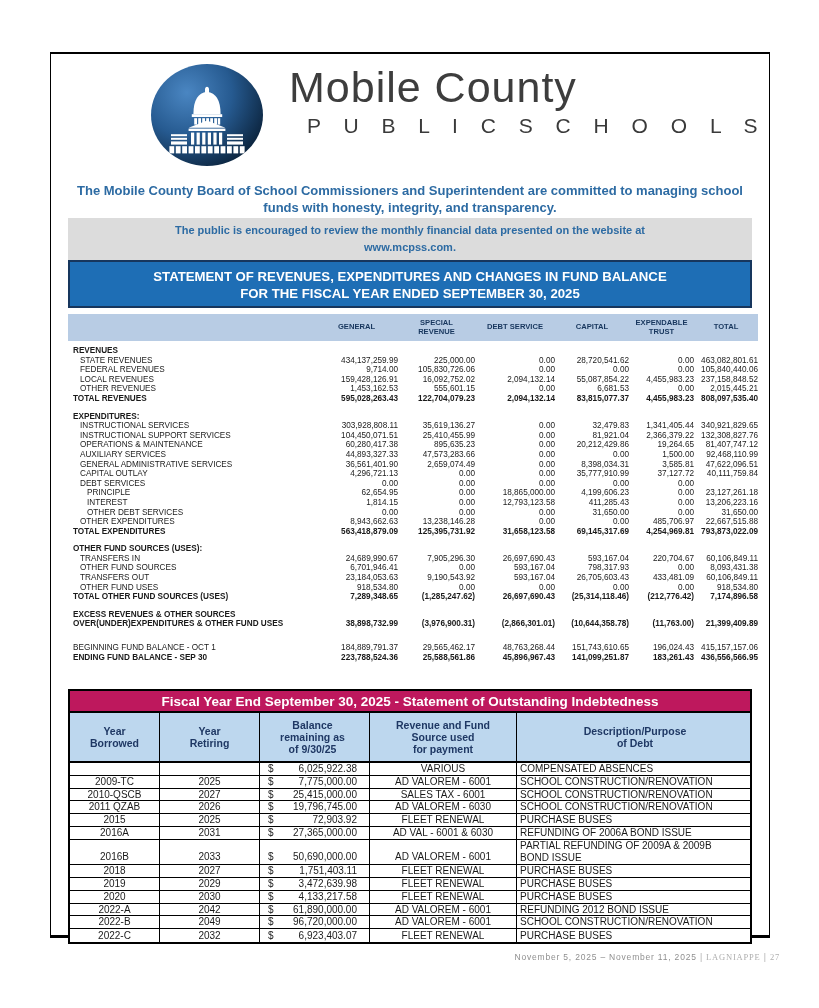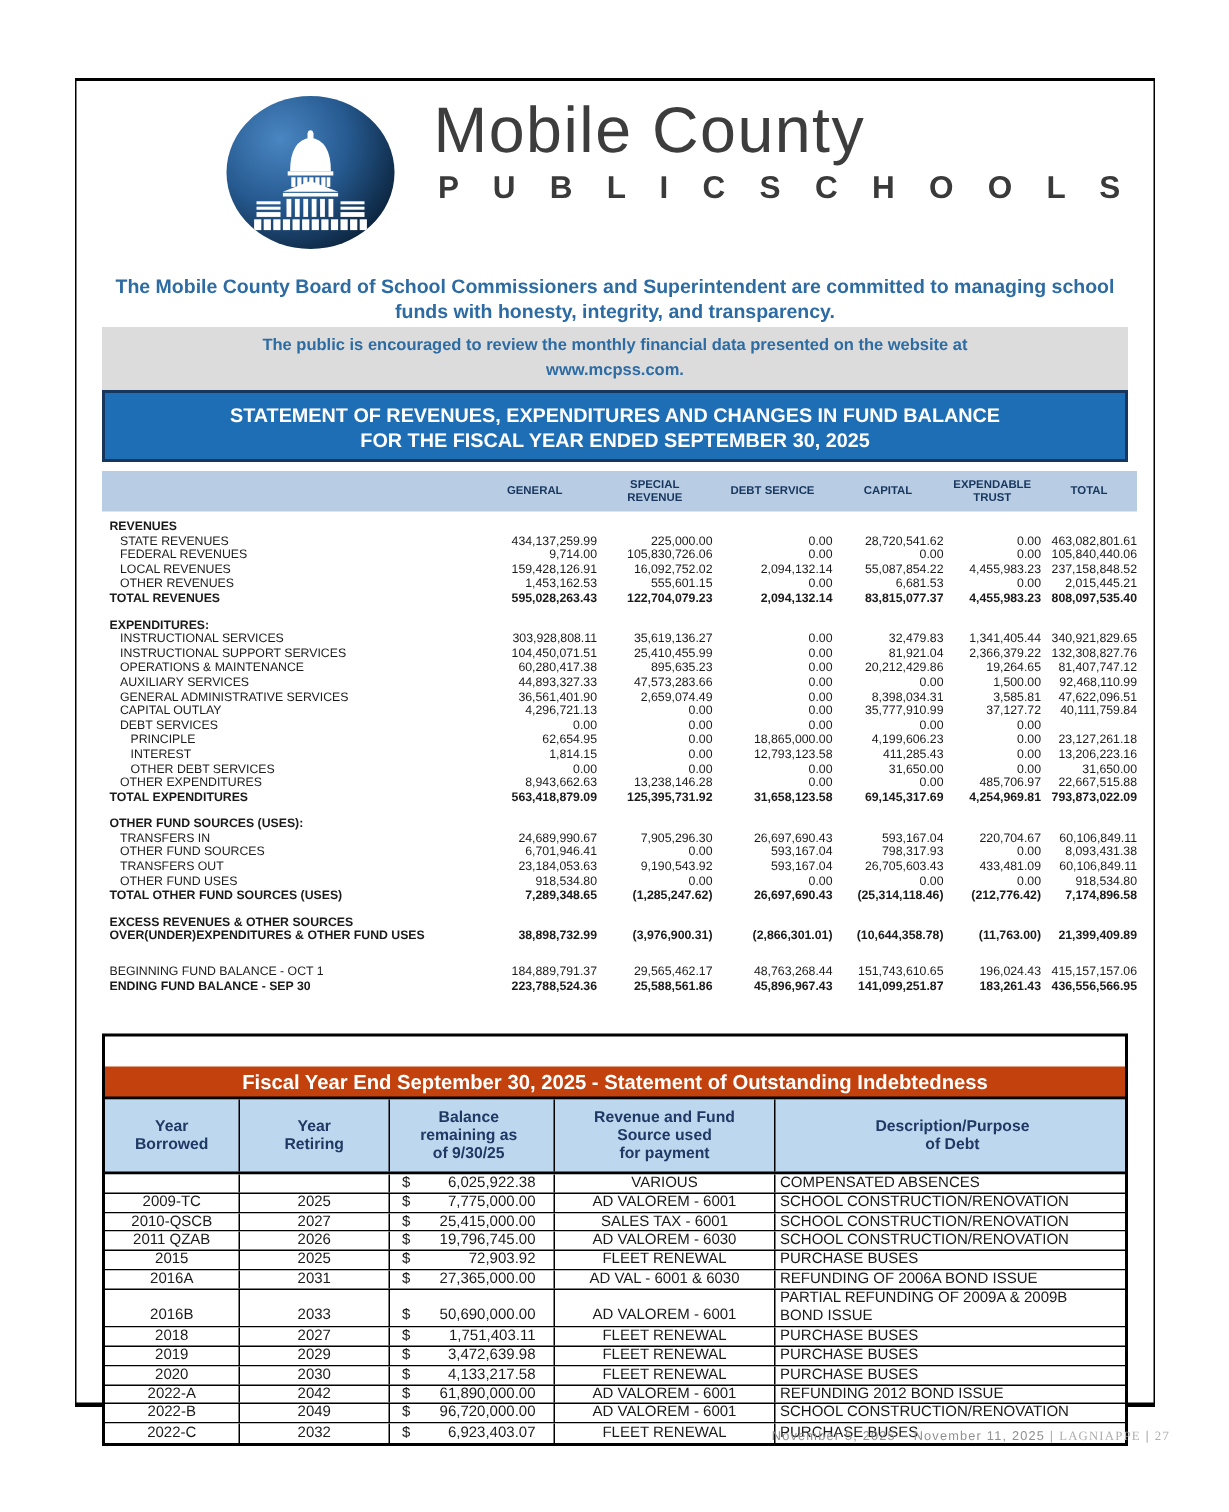--- a/index.html
+++ b/index.html
@@ -11,21 +11,21 @@
   
   .logo-group { position:absolute; left:100px; top:8px; height:104px; }
   .logo-ellipse { position:absolute; left:0; top:2px; width:112px; height:102px;
         border-radius:50%;
         background:radial-gradient(ellipse at 32% 28%, #4a86c2 0%, #265a90 40%, #123push 0%, #0d2742 75%, #081a2e 100%);
         background:radial-gradient(ellipse at 32% 28%, #4a86c2 0%, #265a90 42%, #0d2742 78%, #081a2e 100%);
         display:flex; align-items:flex-end; justify-content:center; overflow:hidden; }
   .logo-ellipse svg { display:block; margin-bottom:6px; }
   .wordmark { position:absolute; left:138px; top:1px; width:400px; white-space:nowrap; }
   .wordmark .line1 { font-size:43px; color:#3d3d3d; letter-spacing:1px; }
-  .wordmark .line2 { font-size:21px; color:#3a3a3a; letter-spacing:8.5px; margin-top:2px; margin-left:3px;font-weight:bold; }
+  .wordmark .line2 { font-size:21px; color:#3a3a3a; letter-spacing:8.5px; margin-top:2px; margin-left:18px; }
 
   
   .commitment { position:absolute; top:129px; left:10px; width:698px; text-align:center;
         font-size:13px; font-weight:bold; color:#2d6ba3; line-height:16.5px; }
   .commitment span { display:block; margin:0 auto; width:680px; }
   .notice-box { position:absolute; top:164px; left:17px; width:684px; height:42px;
         background:#dcdcdc; text-align:center; padding-top:4px;
         font-size:11px; font-weight:bold; color:#2d6ba3; line-height:16.5px; }
 
   
@@ -48,22 +48,22 @@
   .slabel { width:247px; padding-left:5px; white-space:nowrap; overflow:hidden; }
   .srow.item .slabel { padding-left:12px; }
   .srow.subitem .slabel { padding-left:19px; }
   .sval { text-align:right; white-space:nowrap; }
   .c0 { width:83px; } .c1 { width:77px; } .c2 { width:80px; }
   .c3 { width:74px; } .c4 { width:65px; } .c5 { width:64px; }
 
   
   .debt-table { position:absolute; top:635px; left:17px; width:684px;
         border:2.5px solid #000; }
-  .debt-title { background:#c2410c; border-bottom:2px solid #000; height:22px;
-        color:#fff; font-weight:bold; font-size:13.5px; text-align:center; line-height:22px;margin-top:20px; }
+  .debt-title { background:#be185d; border-bottom:2px solid #000; height:22px;
+        color:#fff; font-weight:bold; font-size:13.5px; text-align:center; line-height:22px; }
   .debt-head { display:flex; background:#bdd7ee; border-bottom:2px solid #000; height:50px; }
   .debt-head .dcell { display:flex; align-items:center; justify-content:center; text-align:center;
         font-size:10.5px; font-weight:bold; color:#1f3864; white-space:pre-line; line-height:12px; }
   .drow { display:flex; height:12.8px; align-items:center; border-bottom:1.5px solid #000;
         font-size:10px; background:#fff; }
   .drow:last-child { border-bottom:none; }
   .drow.tall { height:25.5px; align-items:flex-end; }
   .dcell { text-align:center; line-height:12px; }
   .dc0 { width:90px; } .dc1 { width:100px; } .dc2 { width:110px; } .dc3 { width:147px; }
   .dc4 { width:233px; text-align:left; padding-left:3px; }

